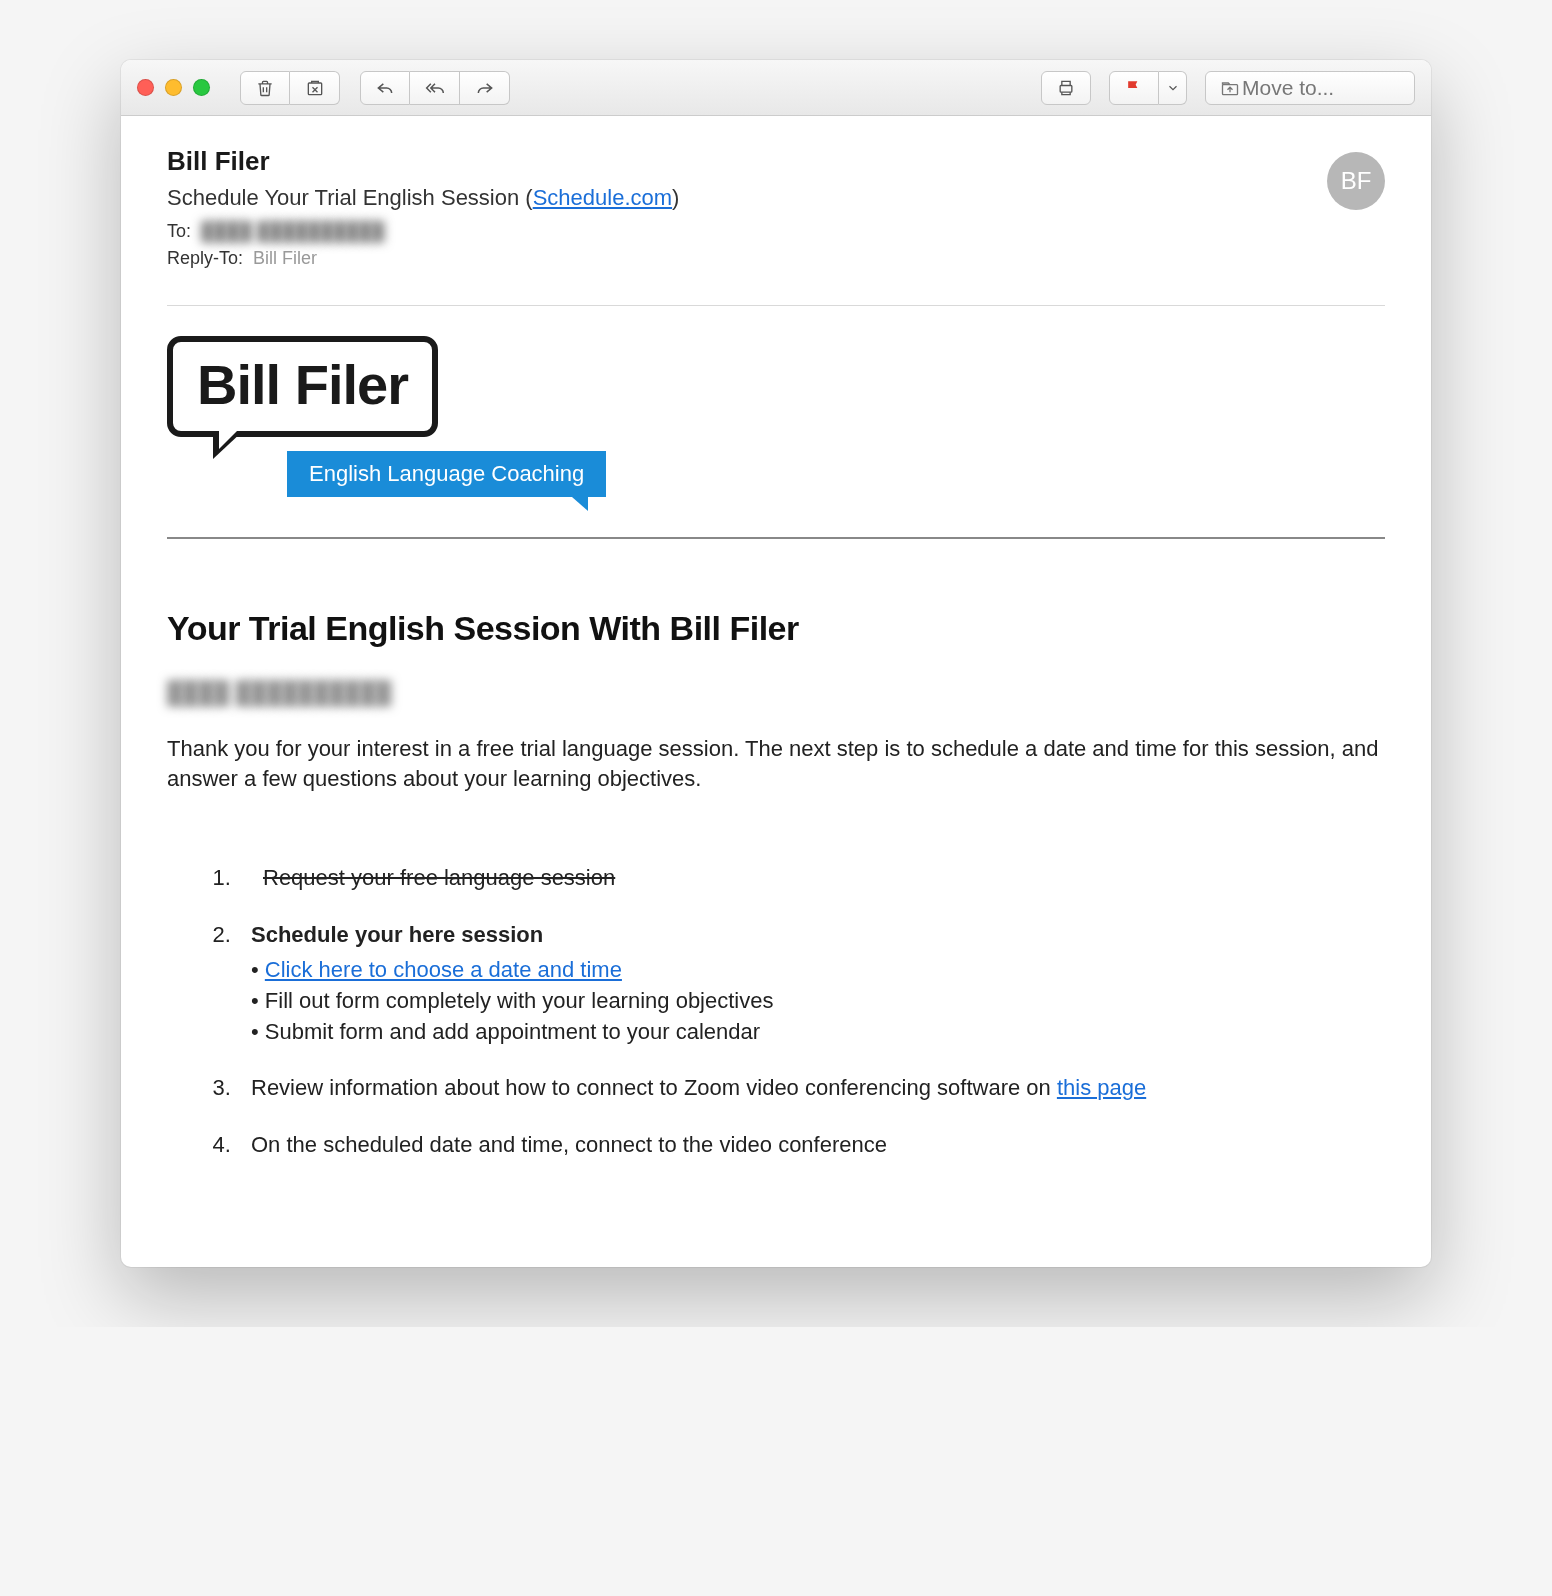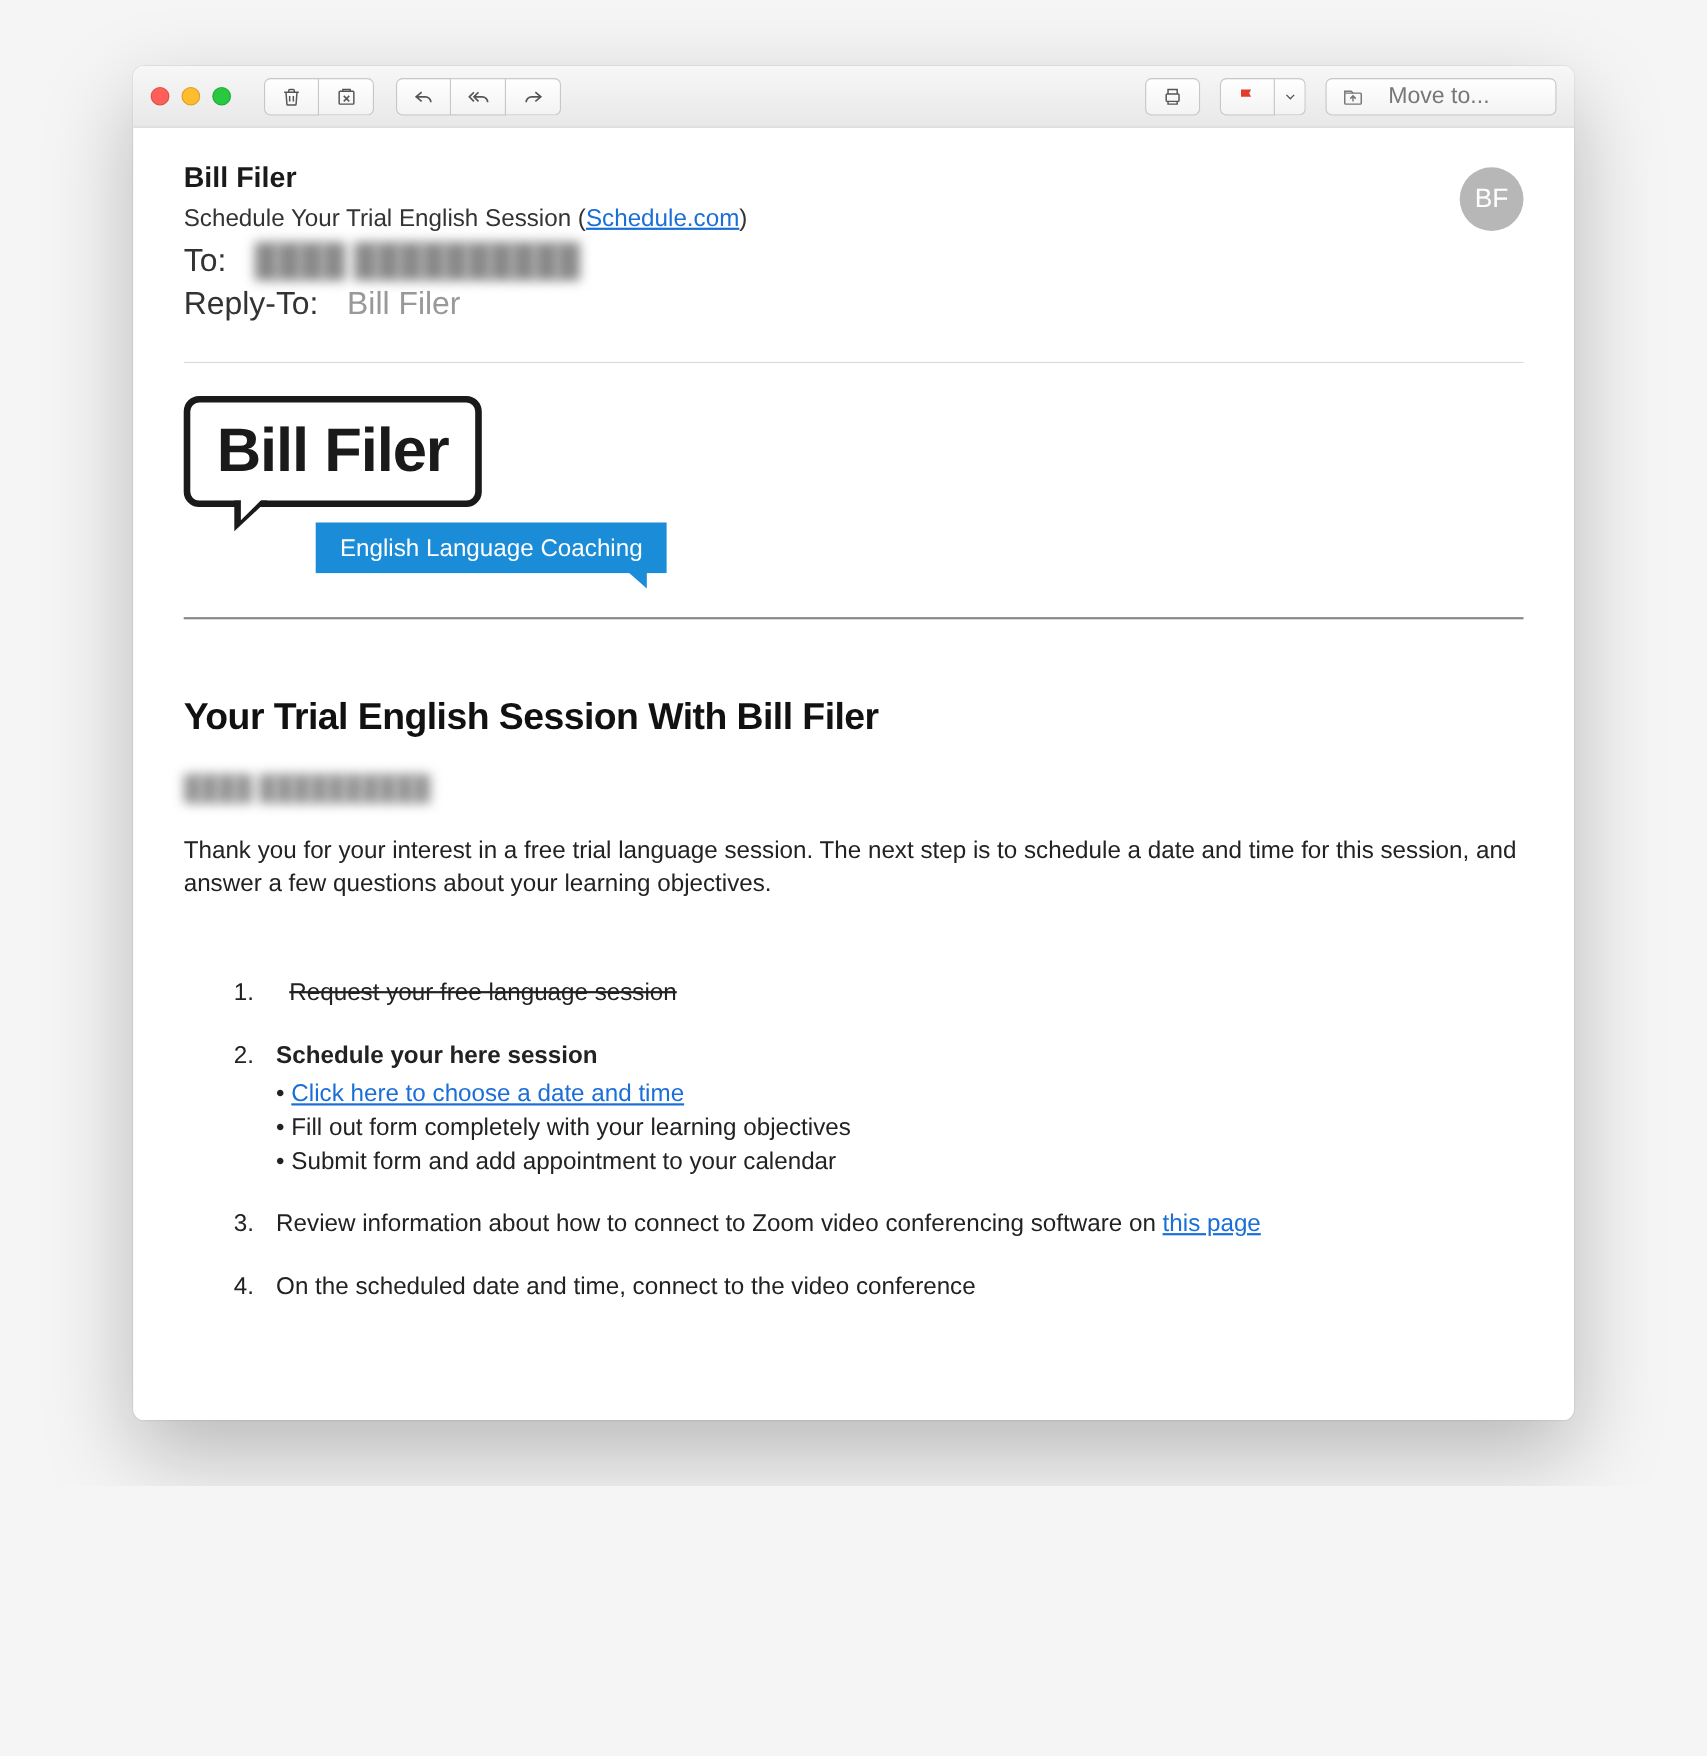--- a/index.html
+++ b/index.html
@@ -49,36 +49,36 @@
   .tb-group .tb-btn + .tb-btn { border-left: none; }
   .tb-spacer { flex: 1; }
   .move-btn {
     height: 34px;
     padding: 0 14px;
     background: linear-gradient(#fff, #f3f3f3);
     border: 1px solid #c7c7c7;
     border-radius: 6px;
     display:flex;
     align-items:center;
-    gap:22px;
+    gap:2px;
     color:#777;
     font-size:21px;
     min-width: 210px;
   }
   .icon-svg { width:20px; height:20px; display:block; }
   .flag-icon { color:#e23b2e; }
 
   .header {
     padding: 30px 46px 18px 46px;
     position: relative;
   }
   .sender-name { font-size: 26px; font-weight:700; color:#1a1a1a; margin-bottom:8px;}
   .subject-line { font-size:22px; color:#333; margin-bottom:10px; }
   .subject-line a { color:#1a6ed8; text-decoration:underline; }
-  .hdr-row { font-size:29px; color:#333; margin-top:6px; display:flex; gap:26px;}
+  .hdr-row { font-size:18px; color:#333; margin-top:6px; display:flex; gap:10px;}
   .hdr-row .label { color:#333; }
   .hdr-row .val { color:#999; }
   .hdr-row .blurred {
     color: transparent;
     text-shadow: 0 0 10px rgba(60,60,60,0.6);
     user-select:none;
   }
   .avatar {
     position:absolute; right:46px; top:36px;
     width:58px; height:58px; border-radius:50%;

